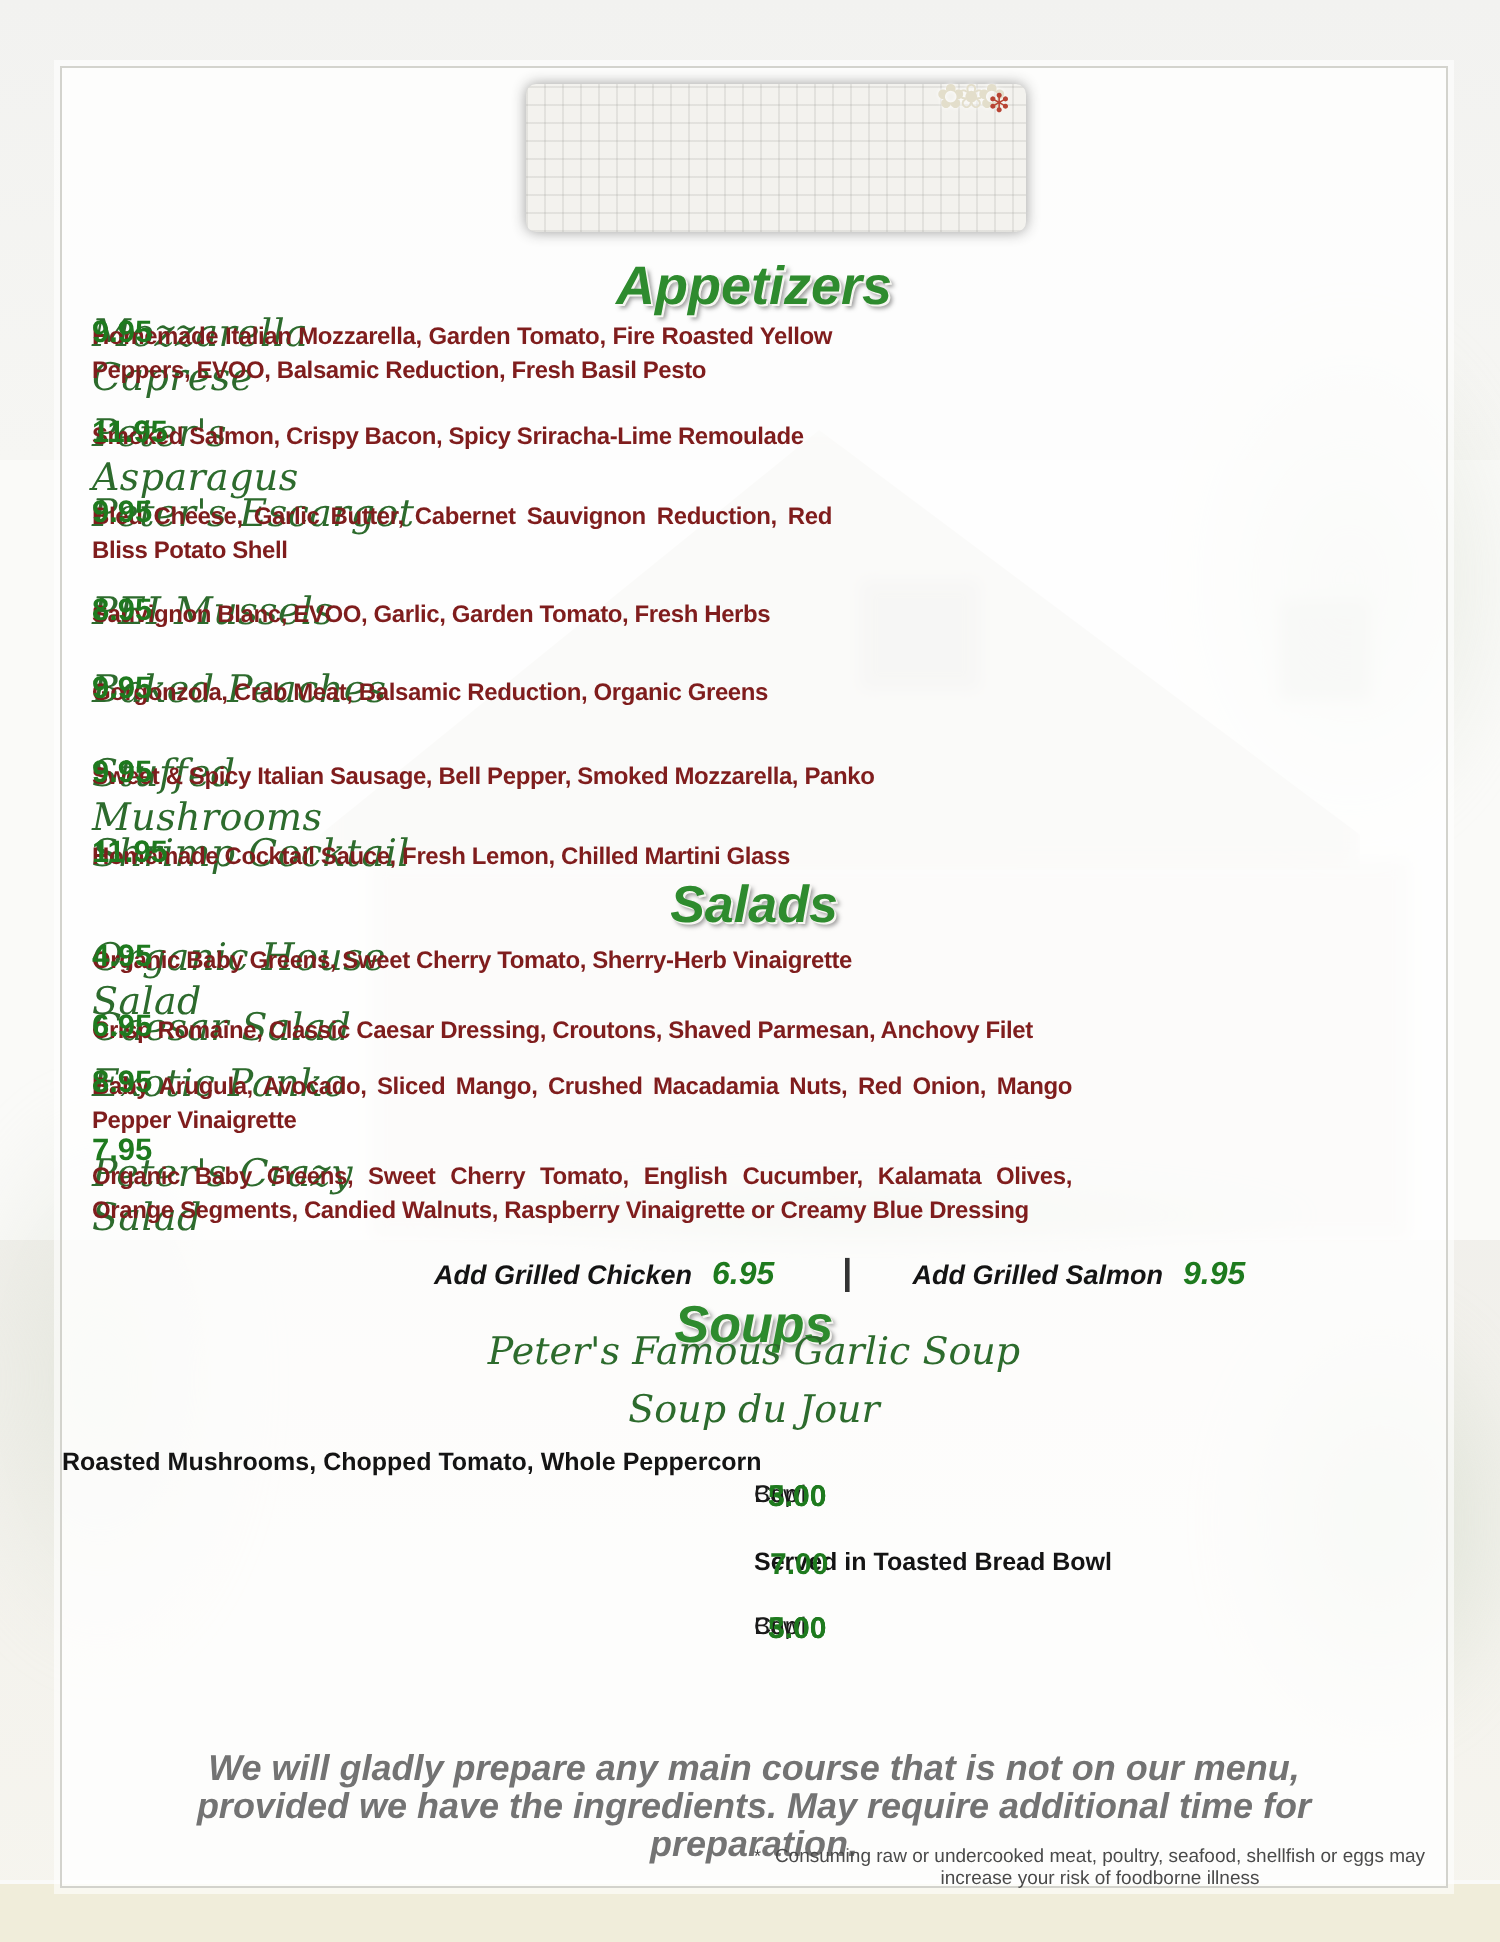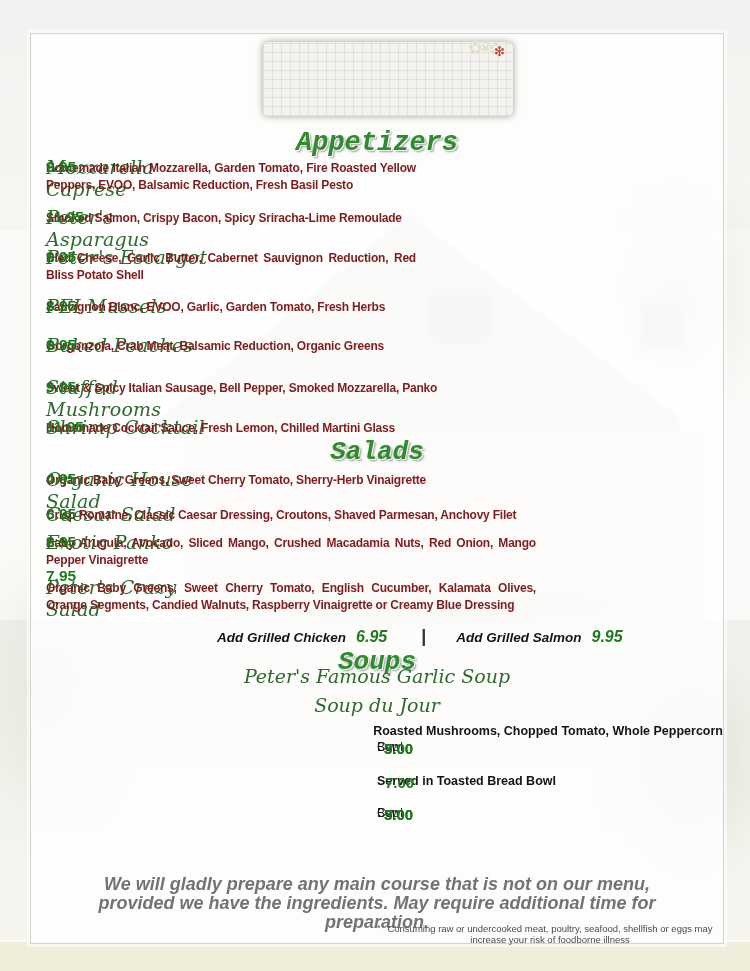--- a/index.html
+++ b/index.html
@@ -49,21 +49,21 @@
     position:static;display:block;margin-top:12px;
     font-family:"DejaVu Serif",serif;font-size:42px;line-height:46px;
     color:#b26a5e;letter-spacing:4px;text-shadow:1px 1px 0 rgba(255,255,255,.8);
   }
   .logo-flowers{top:-4px;right:14px;font-size:17px;color:#e3decb;letter-spacing:-4px;text-shadow:0 0 2px #fff;}
   .logo-sprig{top:2px;right:8px;font-size:13px;color:#b84434;}
 
   
   .heading{
     left:0;width:100%;text-align:center;
-    font-family:Liberation Mono, monospace;font-style:italic;font-weight:bold;
+    font-family:Liberation Sans, sans-serif;font-style:italic;font-weight:bold;
     font-size:27px;color:#2e8b2e;
     text-shadow:1px 1px 0 #f7f7f2,2px 2px 2px rgba(60,60,60,.5);
   }
   #h-appetizers{top:94px;}
   #h-salads{top:403px;font-size:26px;}
   #h-soups{top:613px;font-size:26px;}
 
   
   .row{left:15px;width:676px;display:flex;align-items:flex-start;}
   .name{
@@ -100,21 +100,21 @@
 
   
   .soup-col-left{left:87px;width:290px;}
   .soup-col-right{left:396px;width:220px;}
   .soup-title{
     left:0;width:100%;text-align:center;
     font-family:"DejaVu Serif",serif;font-style:italic;
     font-size:19px;color:#2d6b2d;
   }
   #garlic-title{top:631px;} #dujour-title{top:660px;}
-  .soup-desc{left:0;width:100%;top:0;text-align:right;
+  .soup-desc{left:0;width:100%;top:0;text-align:left;
     font-weight:bold;font-size:12.5px;line-height:17px;color:#141414;}
   #garlic-desc{top:689px;}
   .soup-line{left:0;width:100%;text-align:center;font-size:12.5px;color:#141414;}
   #garlic-bread{top:740px;}
   .soup-line .lbl-bold{font-weight:bold;font-size:12.5px;}
   .soup-line .grn{font-weight:bold;font-size:15px;color:#1e7a1e;margin-left:8px;}
   .bowlcup{left:0;width:100%;text-align:center;font-size:12px;color:#1a1a1a;}
   .bowlcup .grn{font-weight:bold;font-size:15px;color:#1e7a1e;margin:0 18px 0 7px;}
   .bowlcup .grn:last-child{margin-right:0;}
   #garlic-bowlcup{top:772px;} #dujour-bowlcup{top:706px;}

